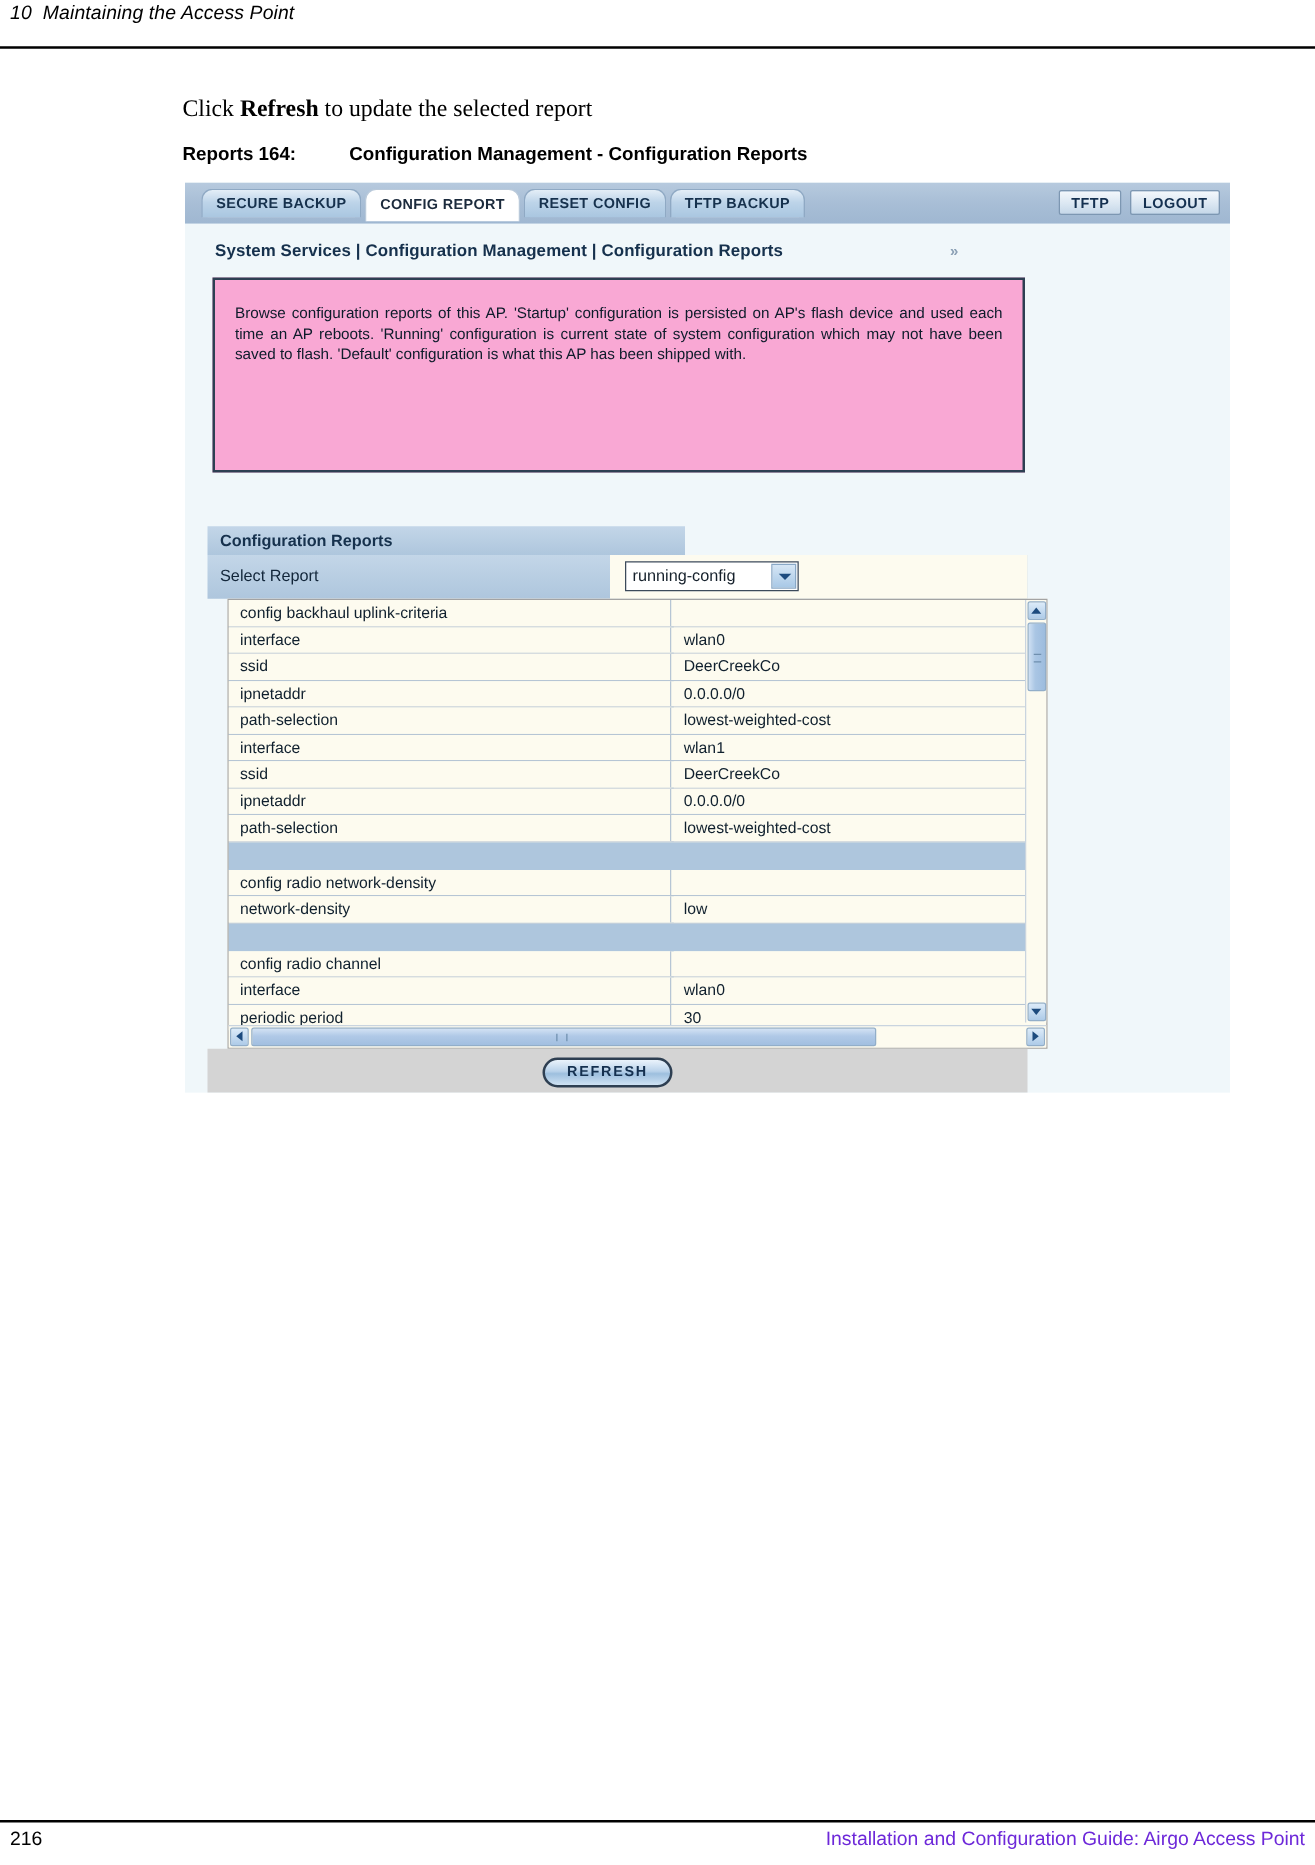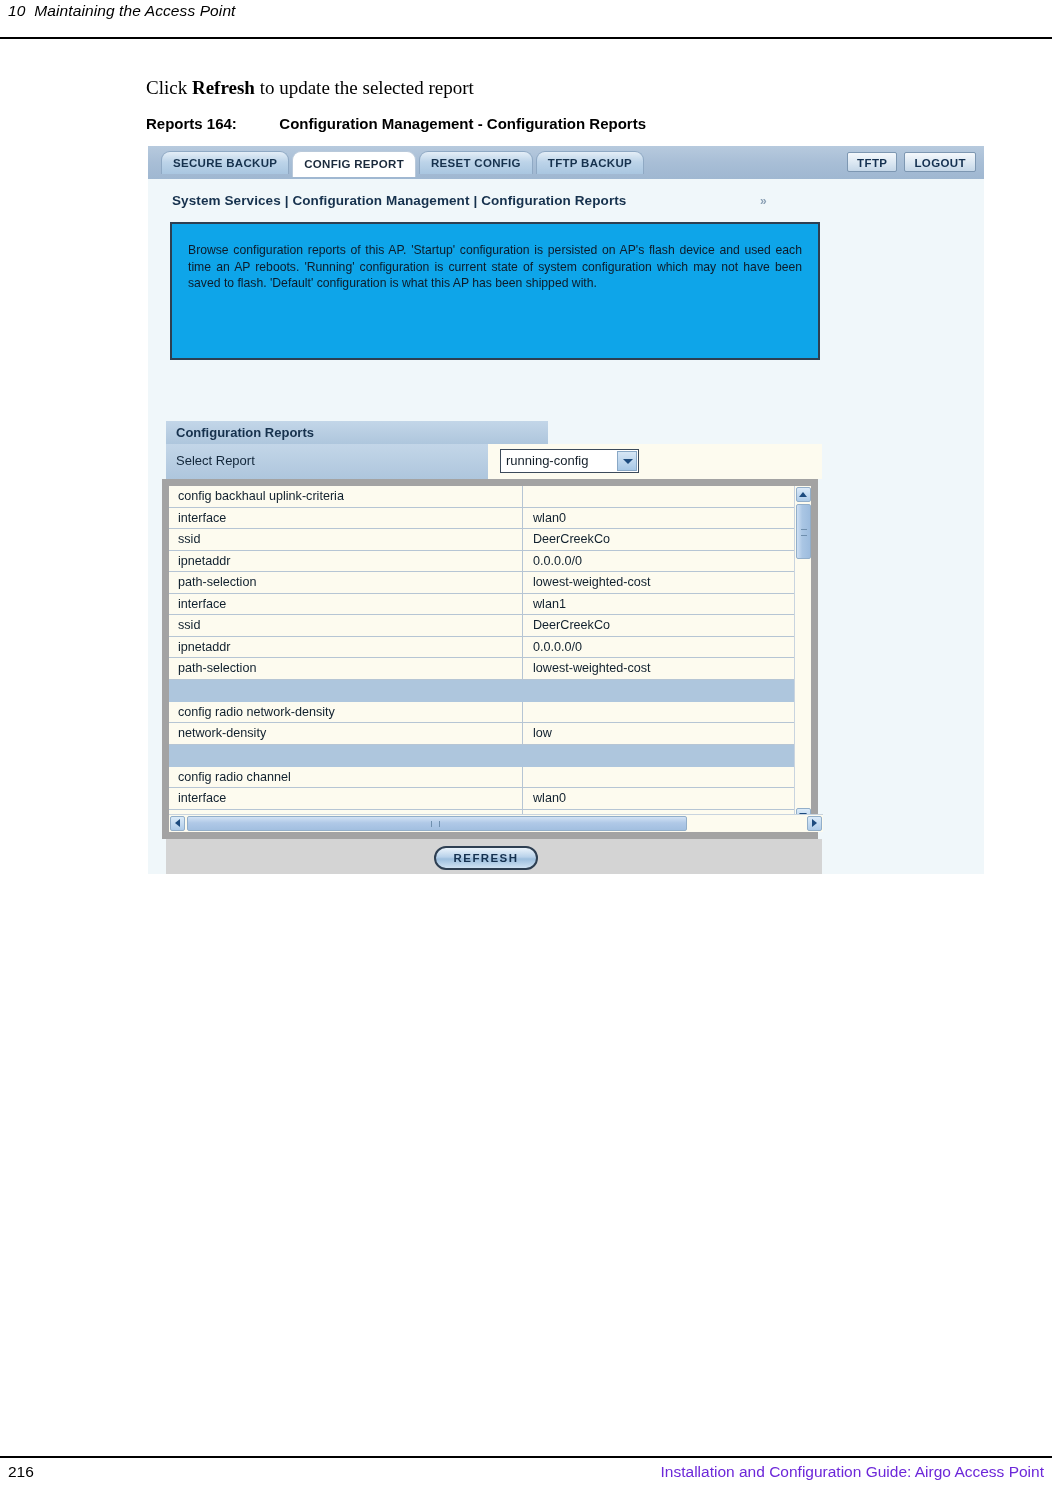--- a/index.html
+++ b/index.html
@@ -162,22 +162,22 @@
     position: absolute;
     left: 612px; top: 15px;
     font-size: 12px;
     font-weight: bold;
     color: #8ba0b5;
   }
 
   .descbox {
     position: absolute;
     left: 22px; top: 43px;
-    width: 650px; height: 138px;
-    background: #0ea5e9;
+    width: 650px; height: 156px;
+    background: #f9a8d4;
     border: 2px solid #2d3f52;
     box-sizing: border-box;
   }
   .descbox p {
     margin: 0;
     position: absolute;
     left: 16px; top: 18px;
     width: 614px;
     font-size: 12.2px;
     line-height: 16.5px;
@@ -245,24 +245,24 @@
     position: absolute;
     left: 5px; top: 7px;
     border-left: 5px solid transparent;
     border-right: 5px solid transparent;
     border-top: 5px solid #1d4b7e;
   }
 
   
   .tablewrap {
     position: absolute;
-    left: 14px; top: 300px;
+    left: 34px; top: 300px;
     width: 656px; height: 360px;
     background: #fdfbef;
-    border: 7px solid #a3a3a3;
+    border: 1px solid #a3a3a3;
     box-sizing: border-box;
   }
   .rows {
     position: absolute;
     left: 0; top: 0;
     width: 637px;
   }
   .row {
     position: relative;
     height: 21.5px;

